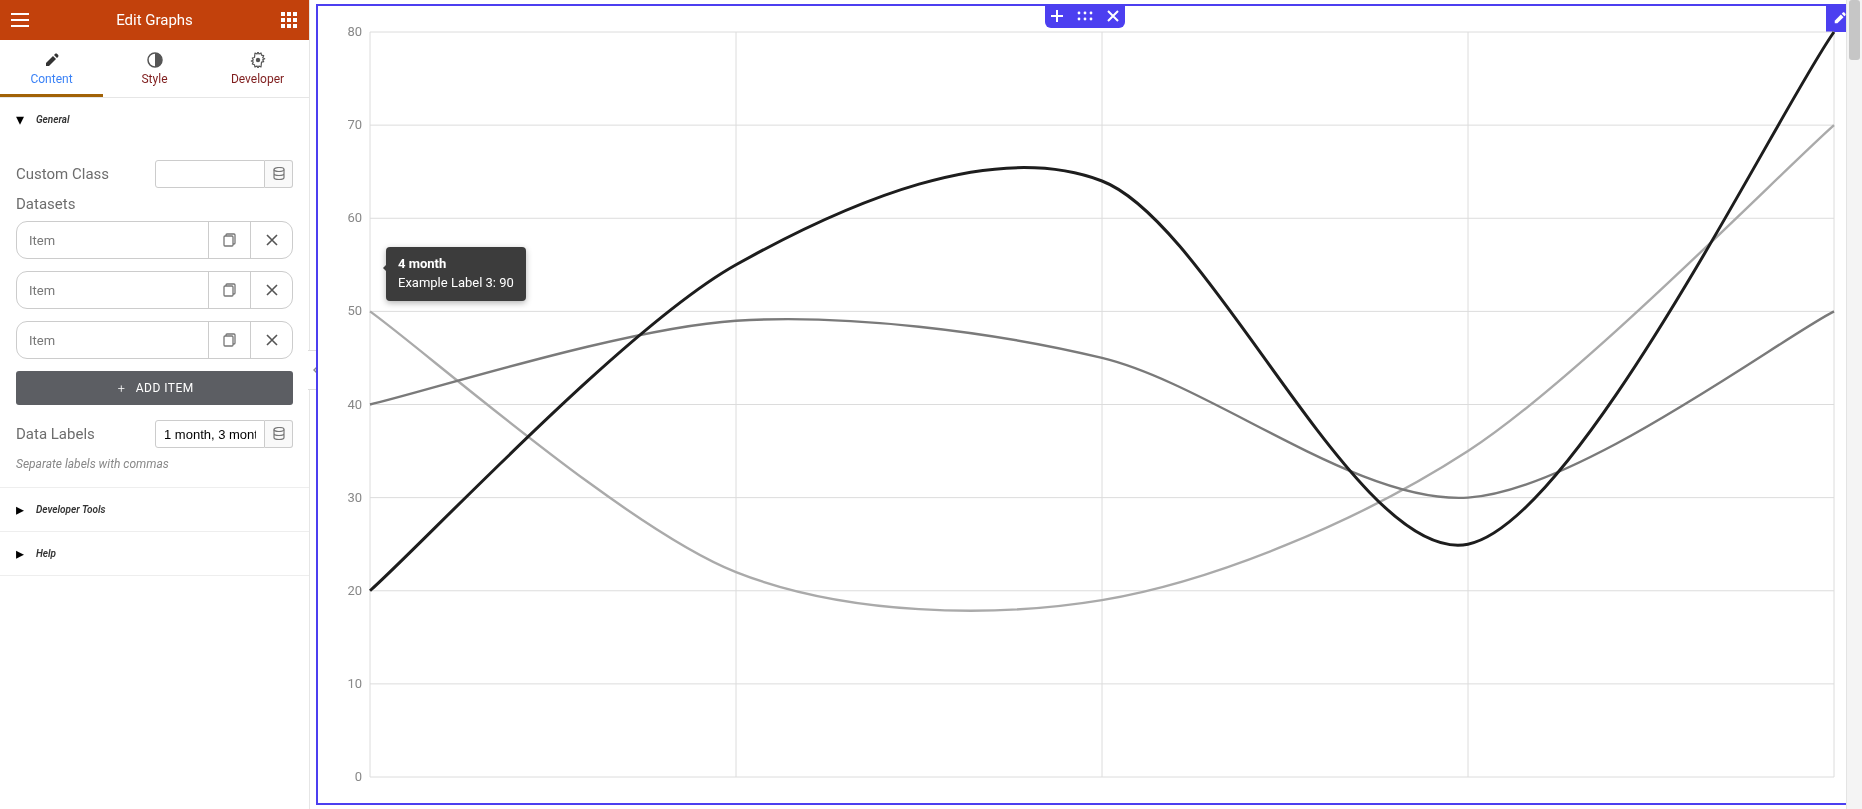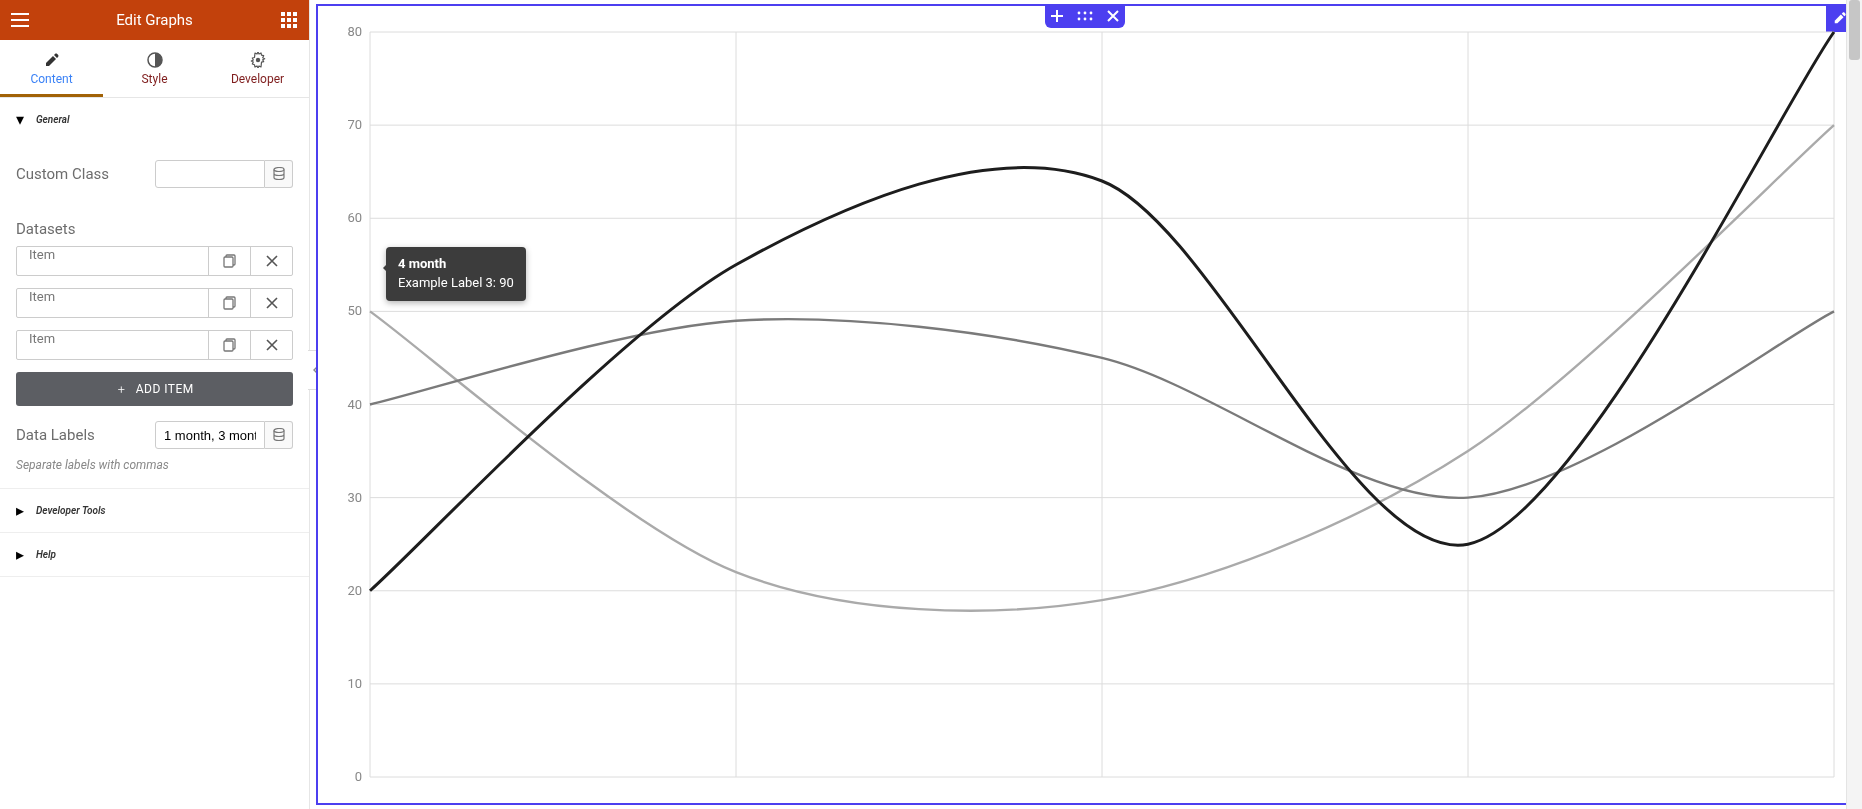--- a/index.html
+++ b/index.html
@@ -26,21 +26,21 @@
 .panel-head .label { font-size: 10px; font-weight: 600; color: #333; font-style: italic; }
 .panel-body { padding: 10px 16px 16px 16px; font-size: 13px; color: #555; }
 
 .row-label { margin: 8px 0 8px 0; font-size: 15px; color: #6d6d6d; }
 .inline-row { display: flex; align-items: center; justify-content: space-between; }
 .input-wrap { display: flex; }
 .input-wrap input { height: 28px; border: 1px solid #ccc; border-radius: 3px 0 0 3px; padding: 0 8px; font-size: 13px; width: 110px; }
 .input-wrap .db-btn { height: 28px; width: 28px; border: 1px solid #ccc; border-left: none; border-radius: 0 3px 3px 0; display: flex; align-items: center; justify-content: center; cursor: pointer; background: #f9f9f9; }
 
 .items-list { margin-top: 8px; }
-.item-row { display: flex; border: 1px solid #ccc; border-radius: 2px; height: 30px; margin-bottom: 12px; align-items: flex-start; }
+.item-row { display: flex; border: 1px solid #ccc; border-radius: 11px; height: 38px; margin-bottom: 12px; align-items: center; }
 .item-row .name { flex: 1; padding: 0 12px; color: #777; cursor: grab; }
 .item-row .btn { width: 42px; height: 100%; border-left: 1px solid #ccc; display: flex; align-items: center; justify-content: center; cursor: pointer; color: #666; }
 .add-btn { display: flex; align-items: center; justify-content: center; background: #5c5e63; color: #fff; height: 34px; border-radius: 3px; padding: 0 18px; margin: 6px auto 12px auto; cursor: pointer; font-size: 12px; letter-spacing: .5px; }
 .add-btn .plus { margin-right: 8px; }
 
 .helper-text { font-style: italic; font-size: 12px; color: #888; margin-top: 6px; }
 
 
 .collapse-handle { position: absolute; left: 310px; top: 350px; transform: translateX(-2px); width: 16px; height: 40px; border: 1px solid #ddd; border-left: none; background: #fff; display: flex; align-items: center; justify-content: center; cursor: pointer; font-size: 10px; color: #888; border-radius: 0 4px 4px 0; }
 
@@ -136,21 +136,21 @@
           <input type="text" value="" style="">
           <div class="db-btn">
             <svg width="12" height="14" viewBox="0 0 12 14">
                 <ellipse cx="6" cy="2.5" rx="5" ry="2" fill="none" stroke="#777" stroke-width="1.2"></ellipse>
                 <path d="M1 2.5v4c0 1.1 2.2 2 5 2s5-.9 5-2v-4M1 6.5v4c0 1.1 2.2 2 5 2s5-.9 5-2v-4" fill="none" stroke="#777" stroke-width="1.2"></path>
               </svg>
           </div>
         </div>
       </div>
 
-      <div class="row-label" style="margin-top:29px;">Datasets</div>
+      <div class="row-label" style="margin-top:4px;">Datasets</div>
       <div class="items-list">
         <div class="item-row">
           <div class="name">Item</div>
           <div class="btn">
               <svg width="14" height="14" viewBox="0 0 14 14">
                 <rect x="3" y="1" width="9" height="10" rx="1" fill="none" stroke="#777" stroke-width="1.3"></rect>
                 <rect x="1" y="3" width="9" height="10" rx="1" fill="#fff" stroke="#777" stroke-width="1.3"></rect>
               </svg>
             </div>
           <div class="btn">

